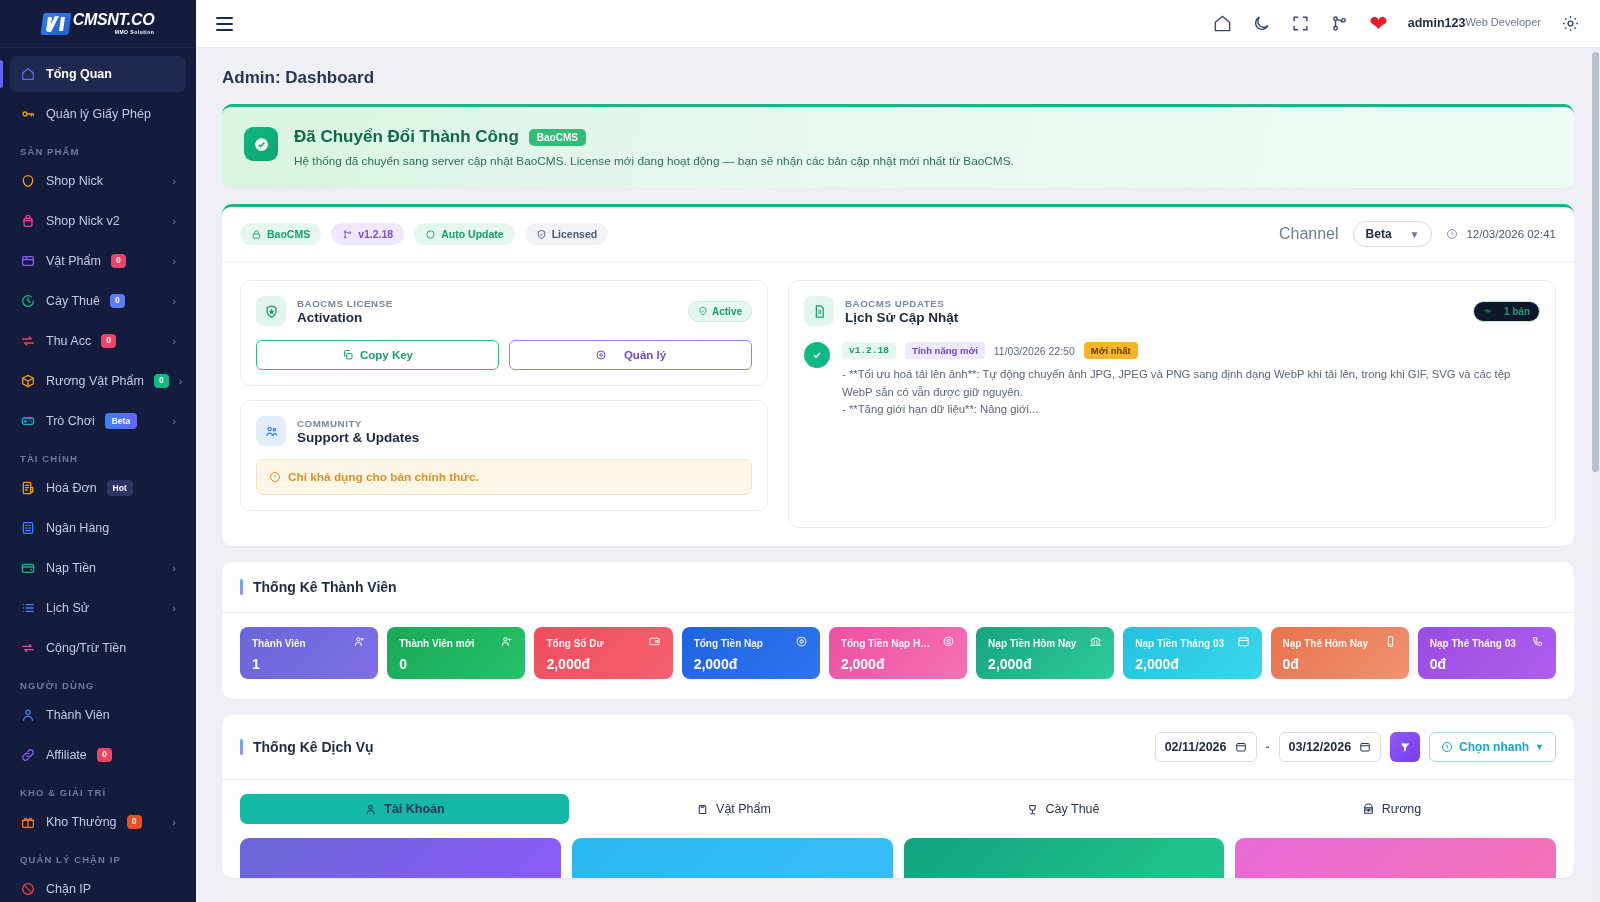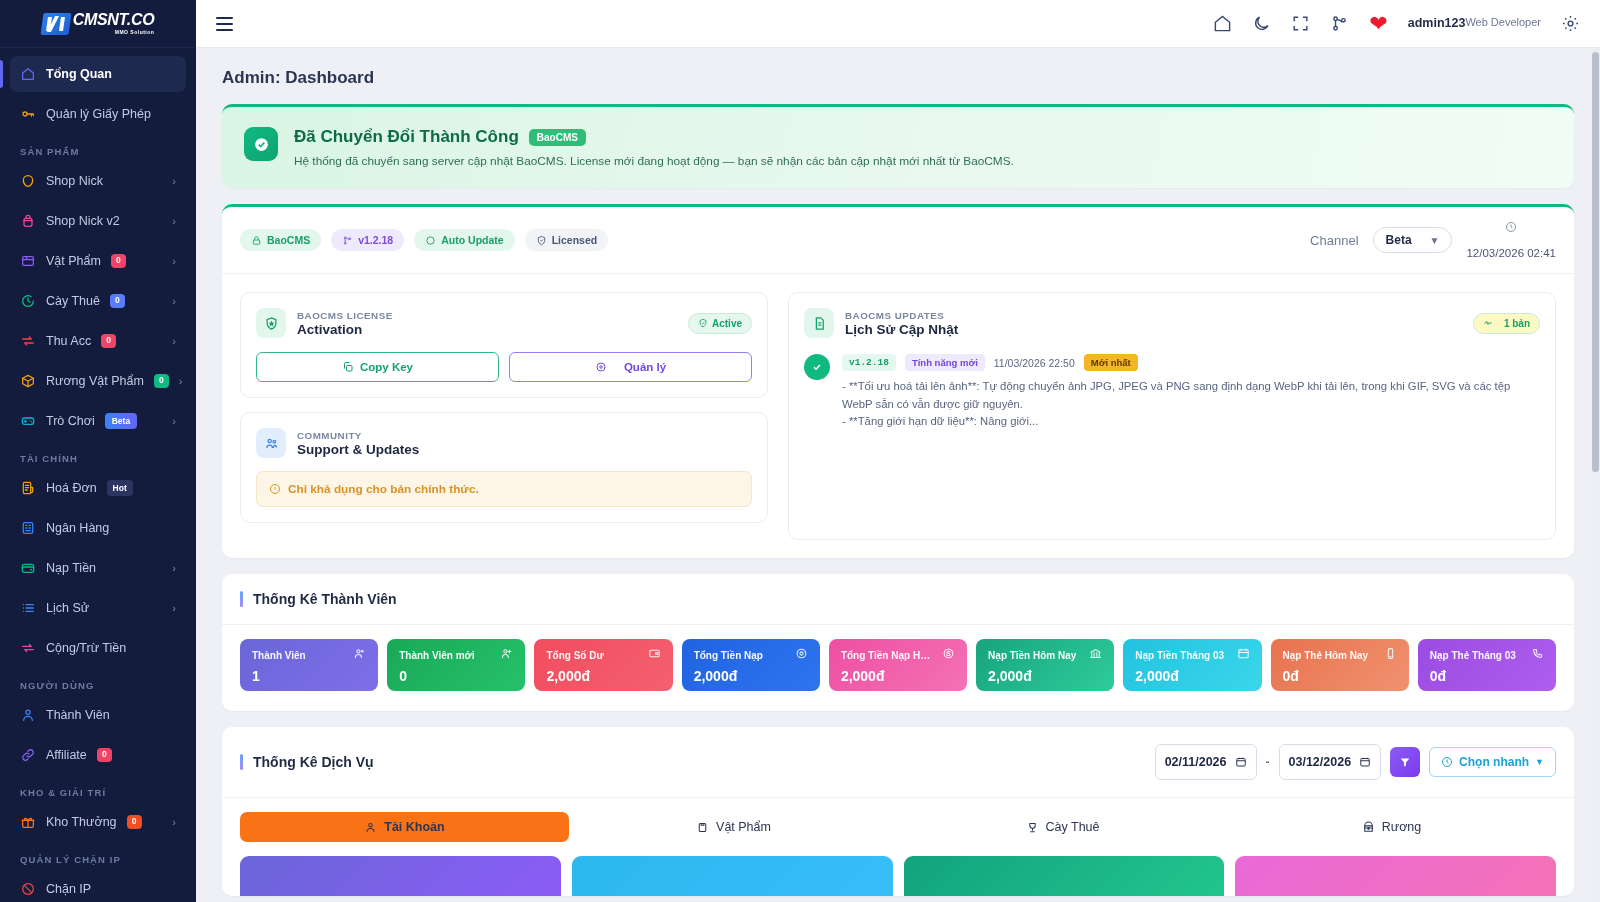--- a/index.html
+++ b/index.html
@@ -156,28 +156,28 @@
   }
   .chip {
     display:inline-flex; align-items:center; gap:5px;
     font-size:10.5px; font-weight:700; padding:5px 11px; border-radius:20px;
   }
   .chip svg { width:11px; height:11px; }
   .chip-green { background:#e4f7ed; color:#19a06a; }
   .chip-purple{ background:#efe9fd; color:#7c4ddb; }
   .chip-gray  { background:#f1f3f7; color:#4a5875; }
   .head-right { margin-left:auto; display:flex; align-items:center; gap:14px; }
-  .ch-label { font-size:13px; color:#707d99; }
+  .ch-label { font-size:16px; color:#707d99; }
   .ch-select {
     border:1px solid #d7dce8; border-radius:20px; padding:5px 12px;
     font-size:12px; font-weight:700; color:#1f2a45;
     display:flex; align-items:center; gap:18px; cursor:pointer; background:#fff;
   }
   .ch-select .cv { font-size:10px; color:#6b7794; }
-  .ts { font-size:11.5px; color:#4b5772; display:flex; align-items:center; gap:14px;flex-direction:column; }
+  .ts { font-size:11.5px; color:#4b5772; display:flex; align-items:center; gap:8px; }
   .ts svg { width:12px; height:12px; color:#8b96b0; }
 
   .panel-body { display:flex; gap:20px; padding: 18px; }
   .col-left { flex: 0 0 528px; display:flex; flex-direction:column; gap:14px; }
   .col-right{ flex: 1; }
 
   .card {
     border:1px solid #e9ecf3; border-radius:10px; padding:15px;
     background:#fff;
   }
@@ -192,21 +192,21 @@
   .card-kicker { font-size:9.8px; font-weight:700; color:#7b869f; letter-spacing:.5px; }
   .card-title { font-size:13.5px; font-weight:700; color:#1d2742; margin-top:1px; }
   .pill-active {
     margin-left:auto; font-size:10px; font-weight:700; color:#17a070;
     background:#e5f7ee; border:1px solid #c6ecd9; border-radius:14px; padding:4px 9px;
     display:flex; align-items:center; gap:4px;
   }
   .pill-active svg { width:10px; height:10px; }
   .pill-update {
     margin-left:auto; font-size:10px; font-weight:700; color:#17a070;
-    background:#fef9c3; border:1px solid #c6ecd9; border-radius:14px; padding:4px 9px;
+    background:#0f172a; border:1px solid #c6ecd9; border-radius:14px; padding:4px 9px;
     display:flex; align-items:center; gap:11px;
   }
   .pill-update svg { width:10px; height:10px; }
 
   .btn-row { display:flex; gap:10px; margin-top:14px; }
   .btn {
     flex:1; height:30px; border-radius:6px; background:#fff;
     display:flex; align-items:center; justify-content:center; gap:6px;
     font-size:11.5px; font-weight:700; cursor:pointer;
   }
@@ -250,21 +250,21 @@
   .sect-head {
     padding: 17px 18px; font-size:14px; font-weight:700; color:#1f2a45;
     display:flex; align-items:center; border-bottom:1px solid #eef0f5;
   }
   .sect-head .bar {
     width:3px; height:16px; border-radius:2px; margin-right:10px;
     background: linear-gradient(180deg,#60a5fa,#a78bfa);
   }
   .sect-head-right { margin-left:auto; display:flex; align-items:center; gap:9px; }
   .date-field {
-    border:1px solid #d7dce8; border-radius:6px; height:36px;
+    border:1px solid #d7dce8; border-radius:6px; height:30px;
     display:flex; align-items:center; gap:8px; padding:0 9px;
     font-size:12.5px; color:#1d2742; background:#fff; cursor:pointer;
   }
   .date-field svg { width:12px; height:12px; color:#2b3554; }
   .dash { color:#6b7794; font-size:12px; }
   .filter-btn {
     width:30px; height:30px; border-radius:6px;
     background: linear-gradient(135deg,#8b5cf6,#7c3aed);
     display:flex; align-items:center; justify-content:center; cursor:pointer;
   }
@@ -287,21 +287,21 @@
   .stat-ico svg { width:13px; height:13px; }
   .stat-val { font-size:14px; font-weight:800; margin-top:4px; }
 
   
   .tabs { display:flex; padding: 14px 18px 0 18px; gap:0; }
   .tab {
     flex:1; height:30px; border-radius:7px;
     display:flex; align-items:center; justify-content:center; gap:7px;
     font-size:12.5px; color:#2b3554; cursor:pointer;
   }
-  .tab.active { background:#f97316; font-weight:600; }
+  .tab.active { background:#14b8a6; font-weight:600; }
   .tab svg { width:13px; height:13px; }
   .svc-row { display:flex; gap:11px; padding: 14px 18px 0 18px; }
   .svc-card { flex:1; height:40px; border-radius:9px 9px 0 0; }
 
   
   .scroll-rail {
     position:absolute; right:0; top:48px; width:9px; height:854px;
     background:#eceef3;
   }
   .scroll-thumb {

